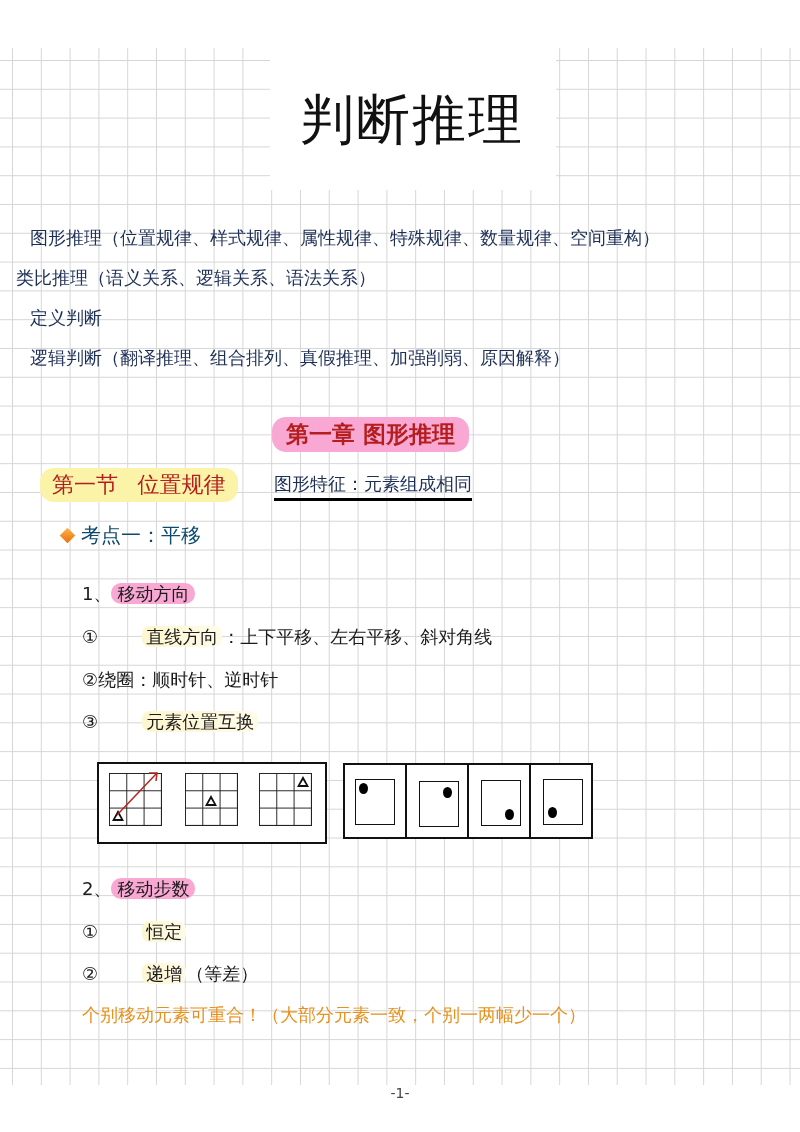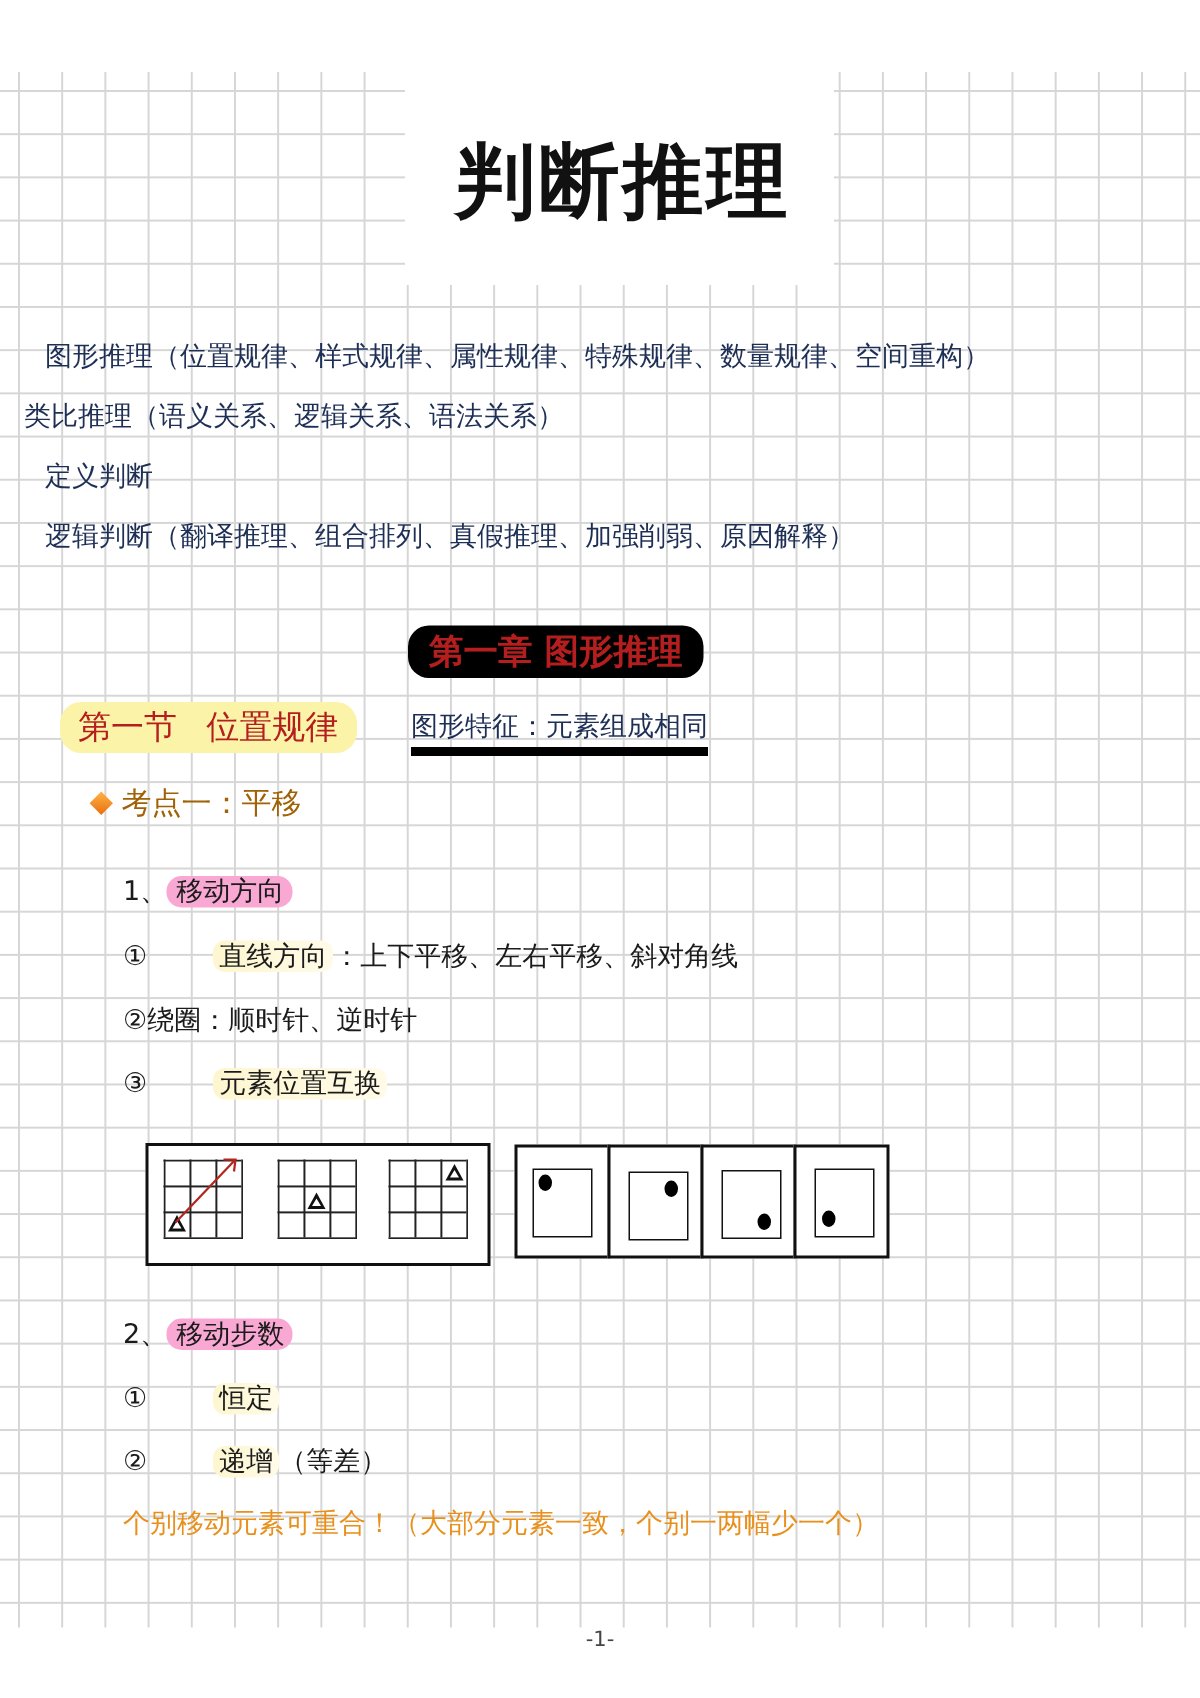--- a/index.html
+++ b/index.html
@@ -4,31 +4,31 @@
 <style>
   html,body{margin:0;padding:0;}
   body{width:800px;height:1132px;background:#ffffff;position:relative;overflow:hidden;
        font-family:"DejaVu Sans","Liberation Sans",sans-serif;color:#1f2a44;}
   .grid{position:absolute;left:0;top:48px;width:800px;height:1037px;
     background-image:
       linear-gradient(to right, #d6d6d6 1px, transparent 1px),
       linear-gradient(to bottom, #d6d6d6 1px, transparent 1px);
     background-size:28.8px 28.8px;background-position:12px 12px;}
   .title-block{position:absolute;left:270px;top:48px;width:286px;height:142px;background:#fff;}
-  .title{position:absolute;left:300px;top:88px;width:230px;text-align:center;
-    font-family:"DejaVu Serif","Liberation Serif",serif;font-weight:bold;font-size:54px;
+  .title{position:absolute;left:300px;top:88px;width:230px;
+    font-family:"DejaVu Serif","Liberation Serif",serif;font-weight:normal;font-size:54px;
     color:#111;letter-spacing:2px;line-height:64px;}
   .line{position:absolute;font-size:18px;line-height:26px;color:#1e2f56;white-space:nowrap;}
   .chapter{position:absolute;left:272px;top:417px;padding:2px 14px;font-size:23px;font-weight:bold;
-    color:#b51e1e;background:#000000;border-radius:14px;font-family:"DejaVu Serif","Liberation Serif",serif;}
+    color:#b51e1e;background:#f9a8d4;border-radius:14px;font-family:"DejaVu Serif","Liberation Serif",serif;}
   .section{position:absolute;left:40px;top:468px;padding:2px 12px;font-size:22px;color:#b51e1e;
     background:#fbf3a8;border-radius:14px;font-family:Liberation Serif, serif;word-spacing:14px;}
   .feature{position:absolute;left:274px;top:472px;font-size:18px;color:#1e2f56;
-    border-bottom:6px solid #000000;padding-bottom:2px;text-align:center;}
-  .point{position:absolute;left:62px;top:522px;font-size:20px;color:#a16207;display:flex;align-items:center;gap:8px;}
+    border-bottom:3px solid #000000;padding-bottom:2px;text-align:center;}
+  .point{position:absolute;left:62px;top:522px;font-size:20px;color:#0c4a6e;display:flex;align-items:center;gap:8px;}
   .diamond{width:11px;height:11px;background:linear-gradient(135deg,#ffb347,#e8700e);transform:rotate(45deg);display:inline-block;}
   .sub{position:absolute;font-size:18px;color:#1b1b1b;white-space:nowrap;}
   .hl-blue{background:#f9a8d4;border-radius:10px;padding:0 6px;}
   .hl-yellow{background:linear-gradient(to right,#fdf6cf,#fffbe8);border-radius:8px;padding:0 4px;margin-left:44px;}
   .orange{position:absolute;left:82px;top:1003px;font-size:18px;color:#e8901c;white-space:nowrap;}
   .pagenum{position:absolute;left:0;width:800px;top:1085px;text-align:center;font-size:14px;color:#444;}
   .fig1{position:absolute;left:97px;top:762px;width:226px;height:78px;border:2px solid #111;background:#fff;}
   .mini{position:absolute;top:9px;width:52px;height:52px;
     background-image:linear-gradient(to right,#222 1px,transparent 1px),linear-gradient(to bottom,#222 1px,transparent 1px);
     background-size:17.3px 17.3px;border-right:1px solid #222;border-bottom:1px solid #222;}

